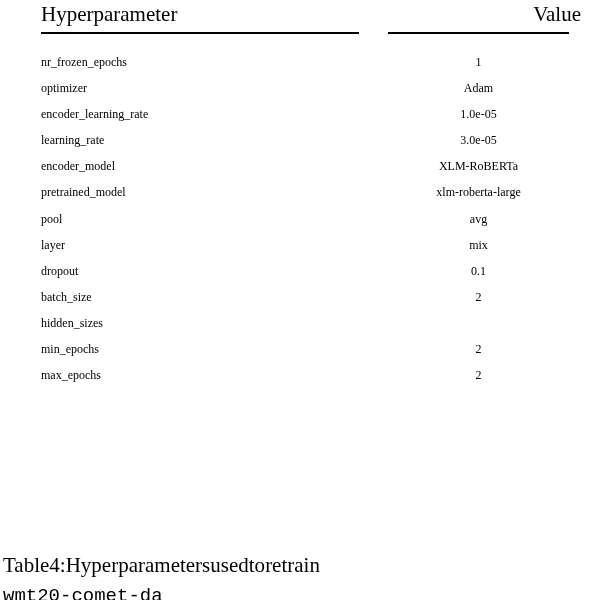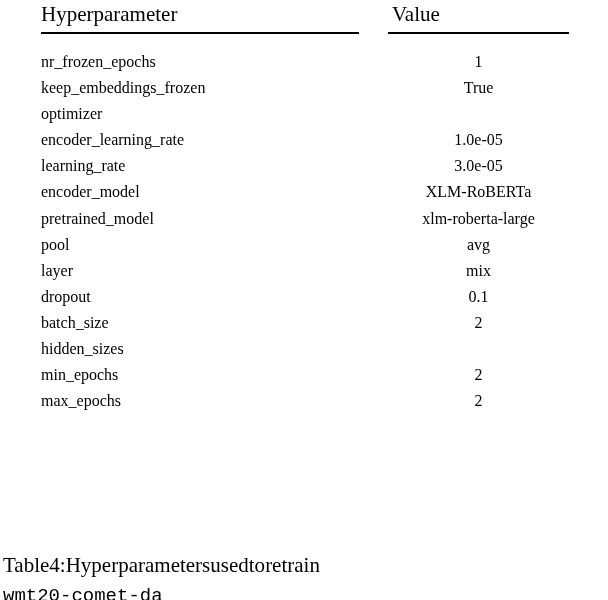--- a/index.html
+++ b/index.html
@@ -41,23 +41,23 @@
     line-height: 26px;
     top: 1px;
     white-space: nowrap;
   }
   .col-head.param {
     left: 41px;
     width: 318px;
     text-align: left;
   }
   .col-head.value {
-    left: 392px;
+    left: 400px;
     width: 181px;
-    text-align: left;
+    text-align: right;
   }
 
   .rule {
     position: absolute;
     height: 2px;
     background: #000000;
     top: 32px;
   }
   .rule.left-rule {
     left: 41px;
@@ -75,21 +75,21 @@
     width: 608px;
   }
 
   .row {
     position: relative;
     height: 26.1px;
   }
 
   .cell {
     position: absolute;
-    font-size: 16px;
+    font-size: 12px;
     line-height: 26px;
     top: 0;
     white-space: nowrap;
   }
   .cell.param {
     left: 41px;
     width: 330px;
     text-align: left;
   }
   .cell.value {
@@ -138,25 +138,22 @@
       <div class="rule right-rule"></div>
     </div>
 
     <div class="rows">
 
       <div class="row">
         <div class="cell param">nr_frozen_epochs</div>
         <div class="cell value">1</div>
       </div>
       <div class="row">
-        <div class="cell param">keep_embeddings_frozen</div>
-        <div class="cell value">True</div>
-      </div>
-      <div class="row">
         <div class="cell param">optimizer</div>
+        <div class="cell value">Adam</div>
       </div>
       <div class="row">
         <div class="cell param">encoder_learning_rate</div>
         <div class="cell value">1.0e-05</div>
       </div>
       <div class="row">
         <div class="cell param">learning_rate</div>
         <div class="cell value">3.0e-05</div>
       </div>
       <div class="row">

